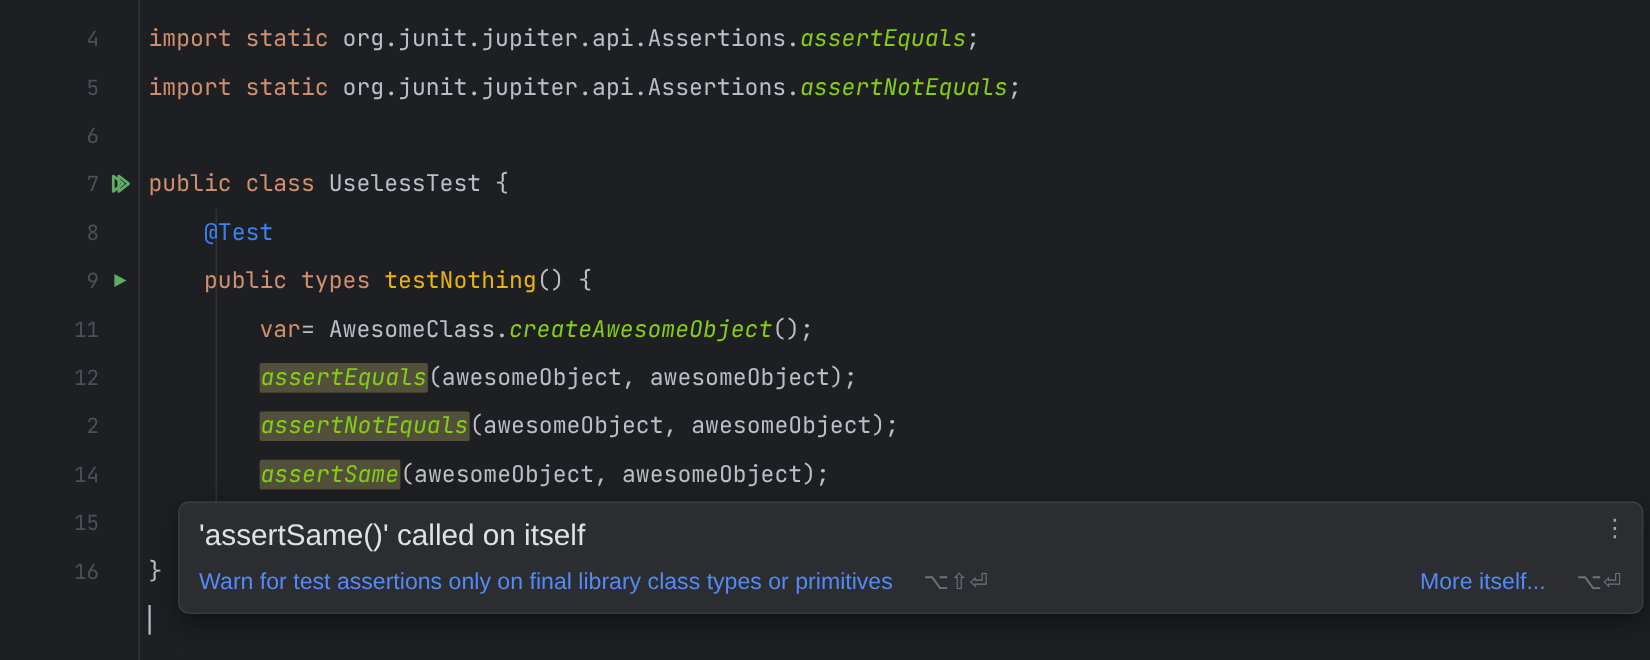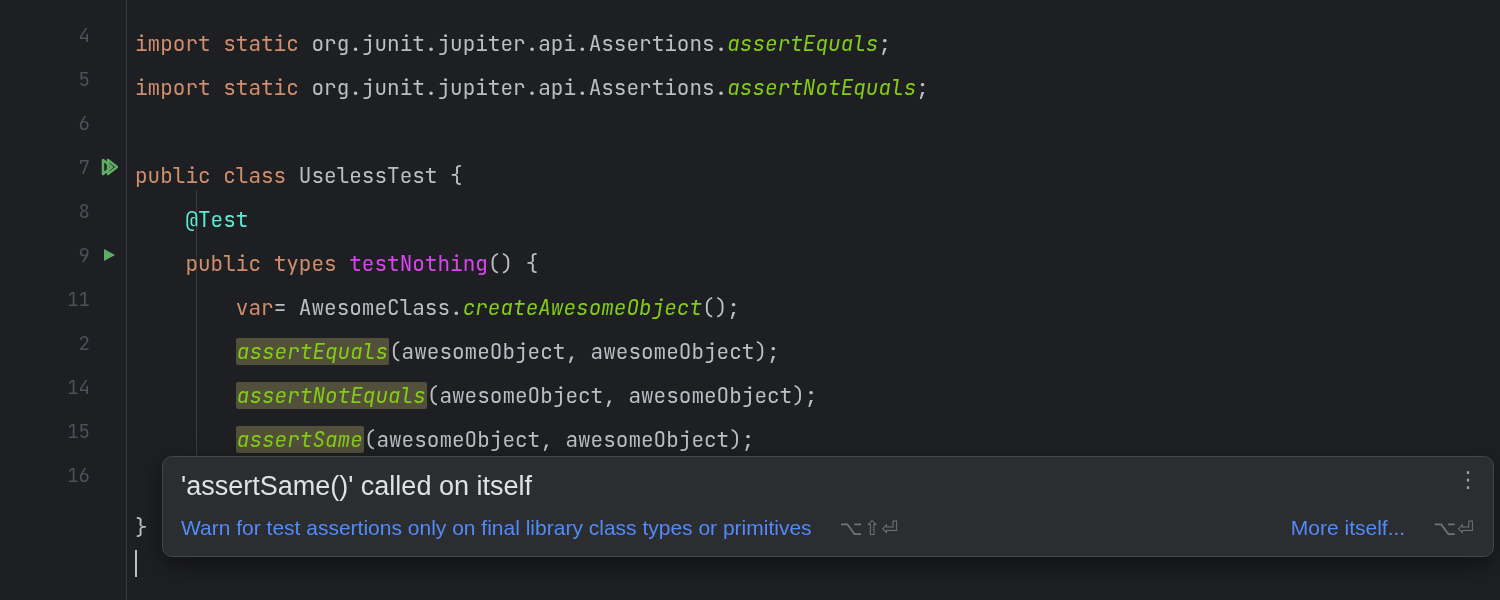--- a/index.html
+++ b/index.html
@@ -50,41 +50,41 @@
   }
   .code-area {
     flex: 1;
     padding-top: 13px;
     padding-left: 8px;
     position: relative;
   }
   .code-row {
     height: 44px;
     display: flex;
-    align-items: flex-end;
+    align-items: center;
     white-space: pre;
     position: relative;
   }
   .caret {
     position: absolute;
     left: 0;
     top: 9px;
     width: 2px;
     height: 27px;
     background: #bcbec4;
   }
   .indent-guide {
     position: absolute;
     width: 1px;
     background: #393b40;
     left: 69px;
   }
   .kw { color: #cf8e6d; }
-  .methoddef { color: #d946ef; }
-  .ann { color: #5eead4; }
+  .methoddef { color: #eab308; }
+  .ann { color: #3b82f6; }
   .ital { font-style: italic; color: #84cc16; }
   .warn-bg { background: #52503a; border-radius: 2px; padding: 0 1px; }
   .popup {
     position: absolute;
     left: 162px;
     top: 456px;
     width: 1332px;
     background: #2b2d30;
     border: 1px solid #43454a;
     border-radius: 10px;
@@ -145,20 +145,23 @@
     <div class="gutter-row">
       <span class="line-num">9</span>
       <span class="run-icon">
         <svg width="16" height="16" viewBox="0 0 16 16">
             <path d="M3 2 L14 8 L3 14 Z" fill="#5fad65"></path>
           </svg>
       </span>
     </div>
     <div class="gutter-row">
         <span class="line-num">11</span>
+      </div>
+    <div class="gutter-row">
+        <span class="line-num">12</span>
       </div>
     <div class="gutter-row">
         <span class="line-num">2</span>
       </div>
     <div class="gutter-row">
         <span class="line-num">14</span>
       </div>
     <div class="gutter-row">
         <span class="line-num">15</span>
       </div>

